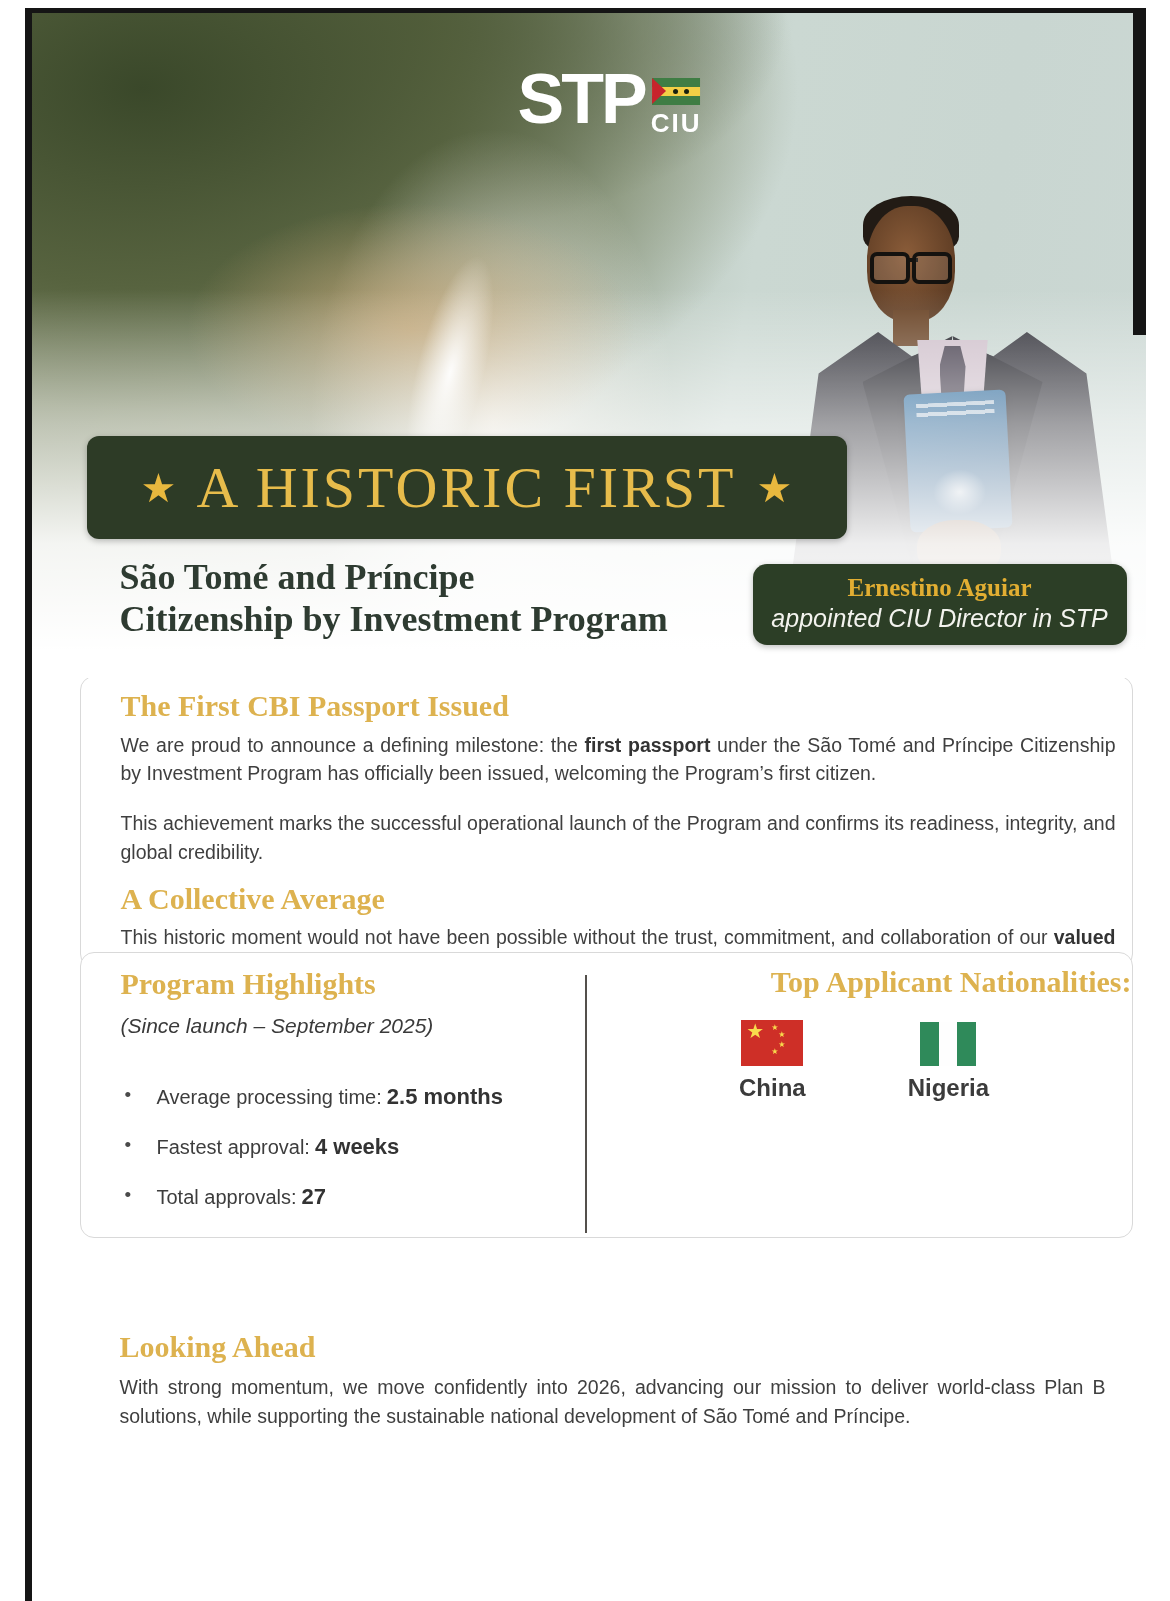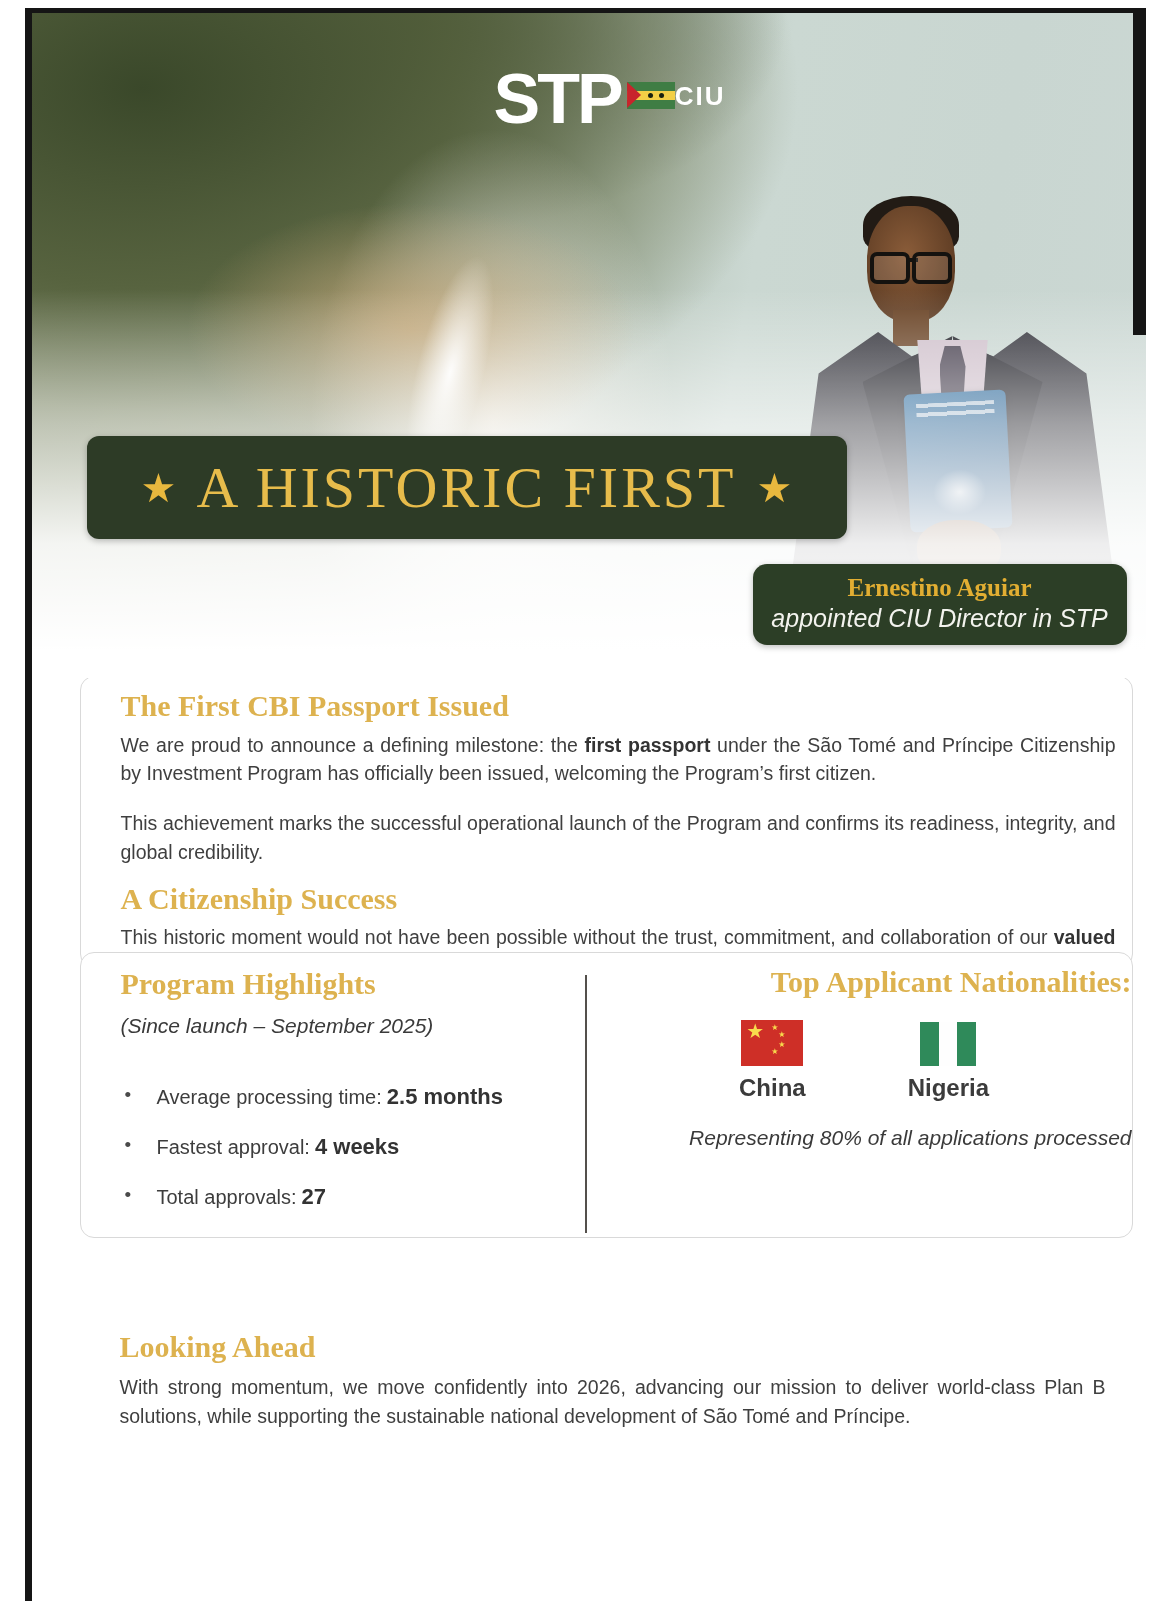--- a/index.html
+++ b/index.html
@@ -28,21 +28,21 @@
   }
   .surf {
     position:absolute; left:380px; top:200px; width:90px; height:330px;
     background:radial-gradient(45px 160px at 50% 50%, rgba(255,255,255,0.95), rgba(255,255,255,0) 75%);
     transform:rotate(14deg);
   }
 
   
   .logo { position:absolute; left:50%; top:58px; transform:translateX(-50%); display:flex; align-items:flex-start; z-index:3; }
   .logo-stp { font-size:70px; font-weight:bold; color:#ffffff; letter-spacing:-3px; line-height:0.95; }
-  .logo-side { display:flex; flex-direction:row; align-items:center; margin:12px 0 0 6px; }
+  .logo-side { display:flex; flex-direction:column; align-items:center; margin:12px 0 0 6px; }
   .st-flag { position:relative; width:48px; height:27px; overflow:hidden;
     background:linear-gradient(180deg,#3f7d44 0 33%, #f2cf46 33% 67%, #3f7d44 67%); }
   .st-flag::before { content:""; position:absolute; left:0; top:0;
     border-top:13.5px solid transparent; border-bottom:13.5px solid transparent; border-left:14px solid #c8242c; }
   .st-flag i { position:absolute; top:11px; width:5px; height:5px; background:#17210f; border-radius:50%; }
   .st-flag i.s1 { left:21px; } .st-flag i.s2 { left:32px; }
   .logo-ciu { font-size:26px; color:#ffffff; letter-spacing:2px; margin-top:3px; font-weight:bold; }
 
   
   .person { position:absolute; left:742px; top:182px; width:372px; height:488px; z-index:1; }
@@ -185,33 +185,37 @@
   <div class="frame-left"></div>
   <div class="frame-top"></div>
   <div class="frame-right"></div>
 
   <div class="banner">
     <span class="banner-star">★</span>
     <span class="banner-title">A HISTORIC FIRST</span>
     <span class="banner-star">★</span>
   </div>
 
+  <h1 class="main-heading">
+    <span>São Tomé and Príncipe</span>
+    <span>Citizenship by Investment Program</span>
+  </h1>
 
   <div class="badge">
     <span class="badge-name">Ernestino Aguiar</span>
     <span class="badge-sub">appointed CIU Director in STP</span>
   </div>
 
   <section class="card card1">
     <h2 class="gold">The First CBI Passport Issued</h2>
     <p>
       <span>We are proud to announce a defining milestone: the </span><span class="b">first passport</span><span> under the São Tomé and Príncipe Citizenship by Investment Program has officially been issued, welcoming the Program’s first citizen.</span>
     </p>
     <p class="second">This achievement marks the successful operational launch of the Program and confirms its readiness, integrity, and global credibility.</p>
-    <h2 class="gold h2b">A Citizenship Success</h2>
+    <h2 class="gold h2b">A Collective Average</h2>
     <p>
       <span>This historic moment would not have been possible without the trust, commitment, and collaboration of our </span><span class="b">valued stakeholders and partners.</span>
     </p>
   </section>
 
   <section class="card card2">
     <div class="col-left">
       <h2 class="gold">Program Highlights</h2>
       <div class="subtitle">(Since launch – September 2025)</div>
       <div class="bullets">
@@ -240,21 +244,20 @@
               <span class="ss s3">★</span>
               <span class="ss s4">★</span>
           </span>
           <span class="flag-label">China</span>
         </div>
         <div class="flag-item">
           <span class="flag flag-ng"></span>
           <span class="flag-label">Nigeria</span>
         </div>
       </div>
-      <div class="note">Representing 80% of all applications processed</div>
     </div>
   </section>
 
   <section class="looking">
     <h2 class="gold">Looking Ahead</h2>
     <p>With strong momentum, we move confidently into 2026, advancing our mission to deliver world-class Plan B solutions, while supporting the sustainable national development of São Tomé and Príncipe.</p>
   </section>
 
 </div>
 

